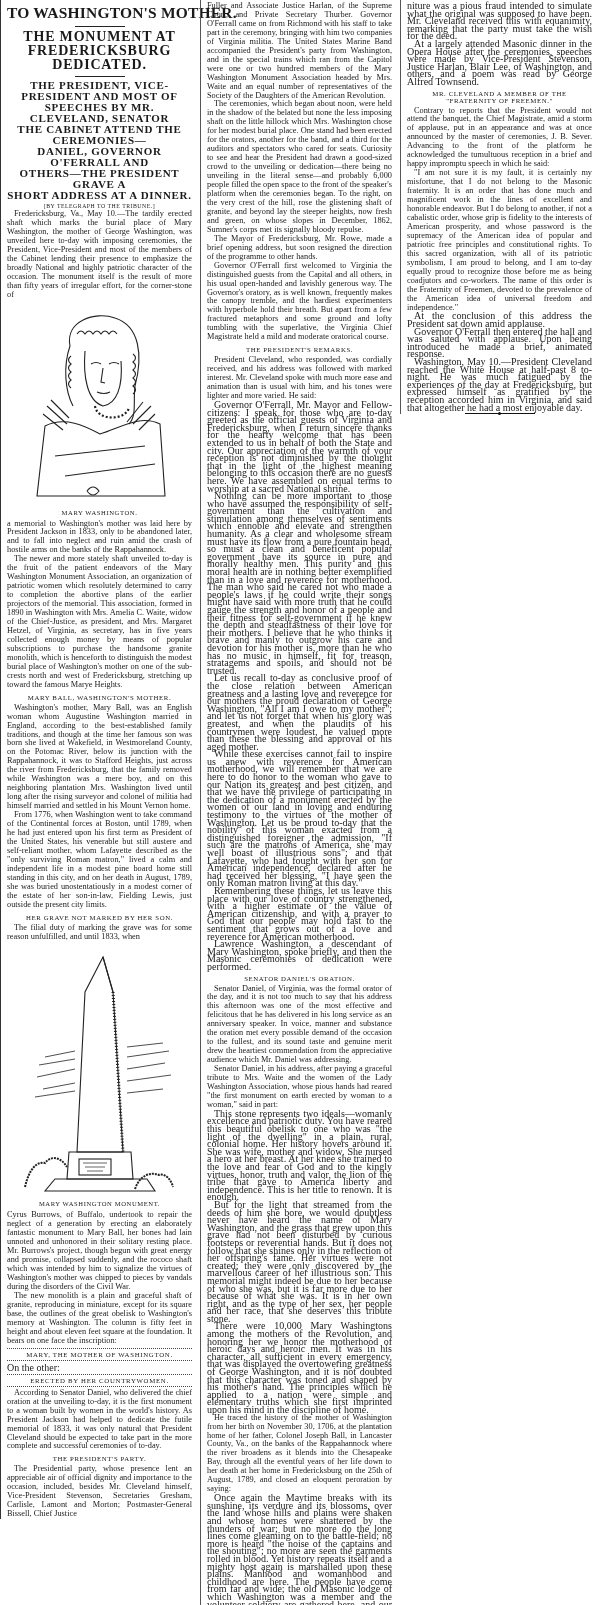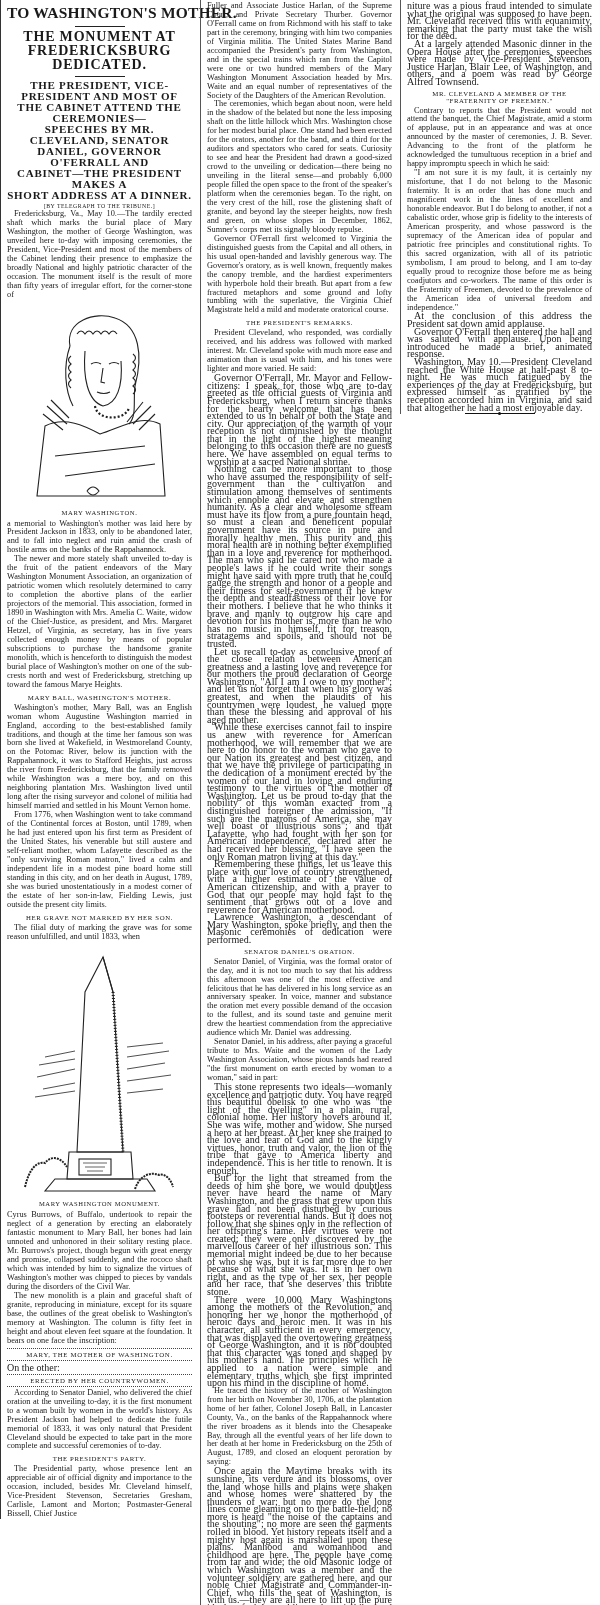--- a/index.html
+++ b/index.html
@@ -30,24 +30,24 @@
 <div class="col col1">
   <div class="headline">TO WASHINGTON'S MOTHER.</div>
   <div class="short-rule"></div>
   <div class="subhead">
     <div>THE MONUMENT AT FREDERICKSBURG</div>
     <div>DEDICATED.</div>
   </div>
   <div class="short-rule"></div>
   <div class="deck">
     <div>THE PRESIDENT, VICE-PRESIDENT AND MOST OF</div>
+    <div>SPEECHES BY MR. CLEVELAND, SENATOR</div>
     <div>THE CABINET ATTEND THE CEREMONIES—</div>
-    <div>SPEECHES BY MR. CLEVELAND, SENATOR</div>
     <div>DANIEL, GOVERNOR O'FERRALL AND</div>
-    <div>CABINET—THE PRESIDENT MAKES A</div>
+    <div>OTHERS—THE PRESIDENT GRAVE A</div>
     <div>SHORT ADDRESS AT A DINNER.</div>
   </div>
   <div class="dateline-tag">[BY TELEGRAPH TO THE TRIBUNE.]</div>
   <p>Fredericksburg, Va., May 10.—The tardily erected shaft which marks the burial place of Mary Washington, the mother of George Washington, was unveiled here to-day with imposing ceremonies, the President, Vice-President and most of the members of the Cabinet lending their presence to emphasize the broadly National and highly patriotic character of the occasion. The monument itself is the result of more than fifty years of irregular effort, for the corner-stone of</p>
 
   <svg class="figure" width="150" height="200" viewBox="0 0 150 200">
     <g fill="none" stroke="#222" stroke-width="1.1">
       <path d="M45 40 C40 15, 70 5, 90 12 C115 20, 118 50, 110 80 C108 95, 112 110, 104 118"></path>
       <path d="M45 40 C38 60, 40 85, 48 100"></path>
       <path d="M52 28 q4 -6 8 0 q4 -6 8 0 q4 -6 8 0 q4 -6 8 0 q4 -6 8 0"></path>
@@ -96,20 +96,21 @@
   <div class="tiny-label">On the other:</div>
   <div class="inscription">ERECTED BY HER COUNTRYWOMEN.</div>
   <p>According to Senator Daniel, who delivered the chief oration at the unveiling to-day, it is the first monument to a woman built by women in the world's history. As President Jackson had helped to dedicate the futile memorial of 1833, it was only natural that President Cleveland should be expected to take part in the more complete and successful ceremonies of to-day.</p>
   <div class="sect">THE PRESIDENT'S PARTY.</div>
   <p>The Presidential party, whose presence lent an appreciable air of official dignity and importance to the occasion, included, besides Mr. Cleveland himself, Vice-President Stevenson, Secretaries Gresham, Carlisle, Lamont and Morton; Postmaster-General Bissell, Chief Justice</p>
 </div>
 
 <div class="col col2">
   <p style="text-indent:0">Fuller and Associate Justice Harlan, of the Supreme Court, and Private Secretary Thurber. Governor O'Ferrall came on from Richmond with his staff to take part in the ceremony, bringing with him two companies of Virginia militia. The United States Marine Band accompanied the President's party from Washington, and in the special trains which ran from the Capitol were one or two hundred members of the Mary Washington Monument Association headed by Mrs. Waite and an equal number of representatives of the Society of the Daughters of the American Revolution.</p>
   <p>The ceremonies, which began about noon, were held in the shadow of the belated but none the less imposing shaft on the little hillock which Mrs. Washington chose for her modest burial place. One stand had been erected for the orators, another for the band, and a third for the auditors and spectators who cared for seats. Curiosity to see and hear the President had drawn a good-sized crowd to the unveiling or dedication—there being no unveiling in the literal sense—and probably 6,000 people filled the open space to the front of the speaker's platform when the ceremonies began. To the right, on the very crest of the hill, rose the glistening shaft of granite, and beyond lay the steeper heights, now fresh and green, on whose slopes in December, 1862, Sumner's corps met its signally bloody repulse.</p>
+  <p>The Mayor of Fredericksburg, Mr. Rowe, made a brief opening address, but soon resigned the direction of the programme to other hands.</p>
   <p>Governor O'Ferrall first welcomed to Virginia the distinguished guests from the Capital and all others, in his usual open-handed and lavishly generous way. The Governor's oratory, as is well known, frequently makes the canopy tremble, and the hardiest experimenters with hyperbole hold their breath. But apart from a few fractured metaphors and some ground and lofty tumbling with the superlative, the Virginia Chief Magistrate held a mild and moderate oratorical course.</p>
   <div class="sect">THE PRESIDENT'S REMARKS.</div>
   <p>President Cleveland, who responded, was cordially received, and his address was followed with marked interest. Mr. Cleveland spoke with much more ease and animation than is usual with him, and his tones were lighter and more varied. He said:</p>
   <p class="small">Governor O'Ferrall, Mr. Mayor and Fellow-citizens: I speak for those who are to-day greeted as the official guests of Virginia and Fredericksburg, when I return sincere thanks for the hearty welcome that has been extended to us in behalf of both the State and city. Our appreciation of the warmth of your reception is not diminished by the thought that in the light of the highest meaning belonging to this occasion there are no guests here. We have assembled on equal terms to worship at a sacred National shrine.</p>
   <p class="small">Nothing can be more important to those who have assumed the responsibility of self-government than the cultivation and stimulation among themselves of sentiments which ennoble and elevate and strengthen humanity. As a clear and wholesome stream must have its flow from a pure fountain head, so must a clean and beneficent popular government have its source in pure and morally healthy men. This purity and this moral health are in nothing better exemplified than in a love and reverence for motherhood. The man who said he cared not who made a people's laws if he could write their songs might have said with more truth that he could gauge the strength and honor of a people and their fitness for self-government if he knew the depth and steadfastness of their love for their mothers. I believe that he who thinks it brave and manly to outgrow his care and devotion for his mother is, more than he who has no music in himself, fit for treason, stratagems and spoils, and should not be trusted.</p>
   <p class="small">Let us recall to-day as conclusive proof of the close relation between American greatness and a lasting love and reverence for our mothers the proud declaration of George Washington, "All I am I owe to my mother"; and let us not forget that when his glory was greatest, and when the plaudits of his countrymen were loudest, he valued more than these the blessing and approval of his aged mother.</p>
   <p class="small">While these exercises cannot fail to inspire us anew with reverence for American motherhood, we will remember that we are here to do honor to the woman who gave to our Nation its greatest and best citizen, and that we have the privilege of participating in the dedication of a monument erected by the women of our land in loving and enduring testimony to the virtues of the mother of Washington. Let us be proud to-day that the nobility of this woman exacted from a distinguished foreigner the admission, "If such are the matrons of America, she may well boast of illustrious sons"; and that Lafayette, who had fought with her son for American independence, declared after he had received her blessing, "I have seen the only Roman matron living at this day."</p>
   <p class="small">Remembering these things, let us leave this place with our love of country strengthened, with a higher estimate of the value of American citizenship, and with a prayer to God that our people may hold fast to the sentiment that grows out of a love and reverence for American motherhood.</p>
   <p class="small">Lawrence Washington, a descendant of Mary Washington, spoke briefly, and then the Masonic ceremonies of dedication were performed.</p>
   <div class="sect">SENATOR DANIEL'S ORATION.</div>

